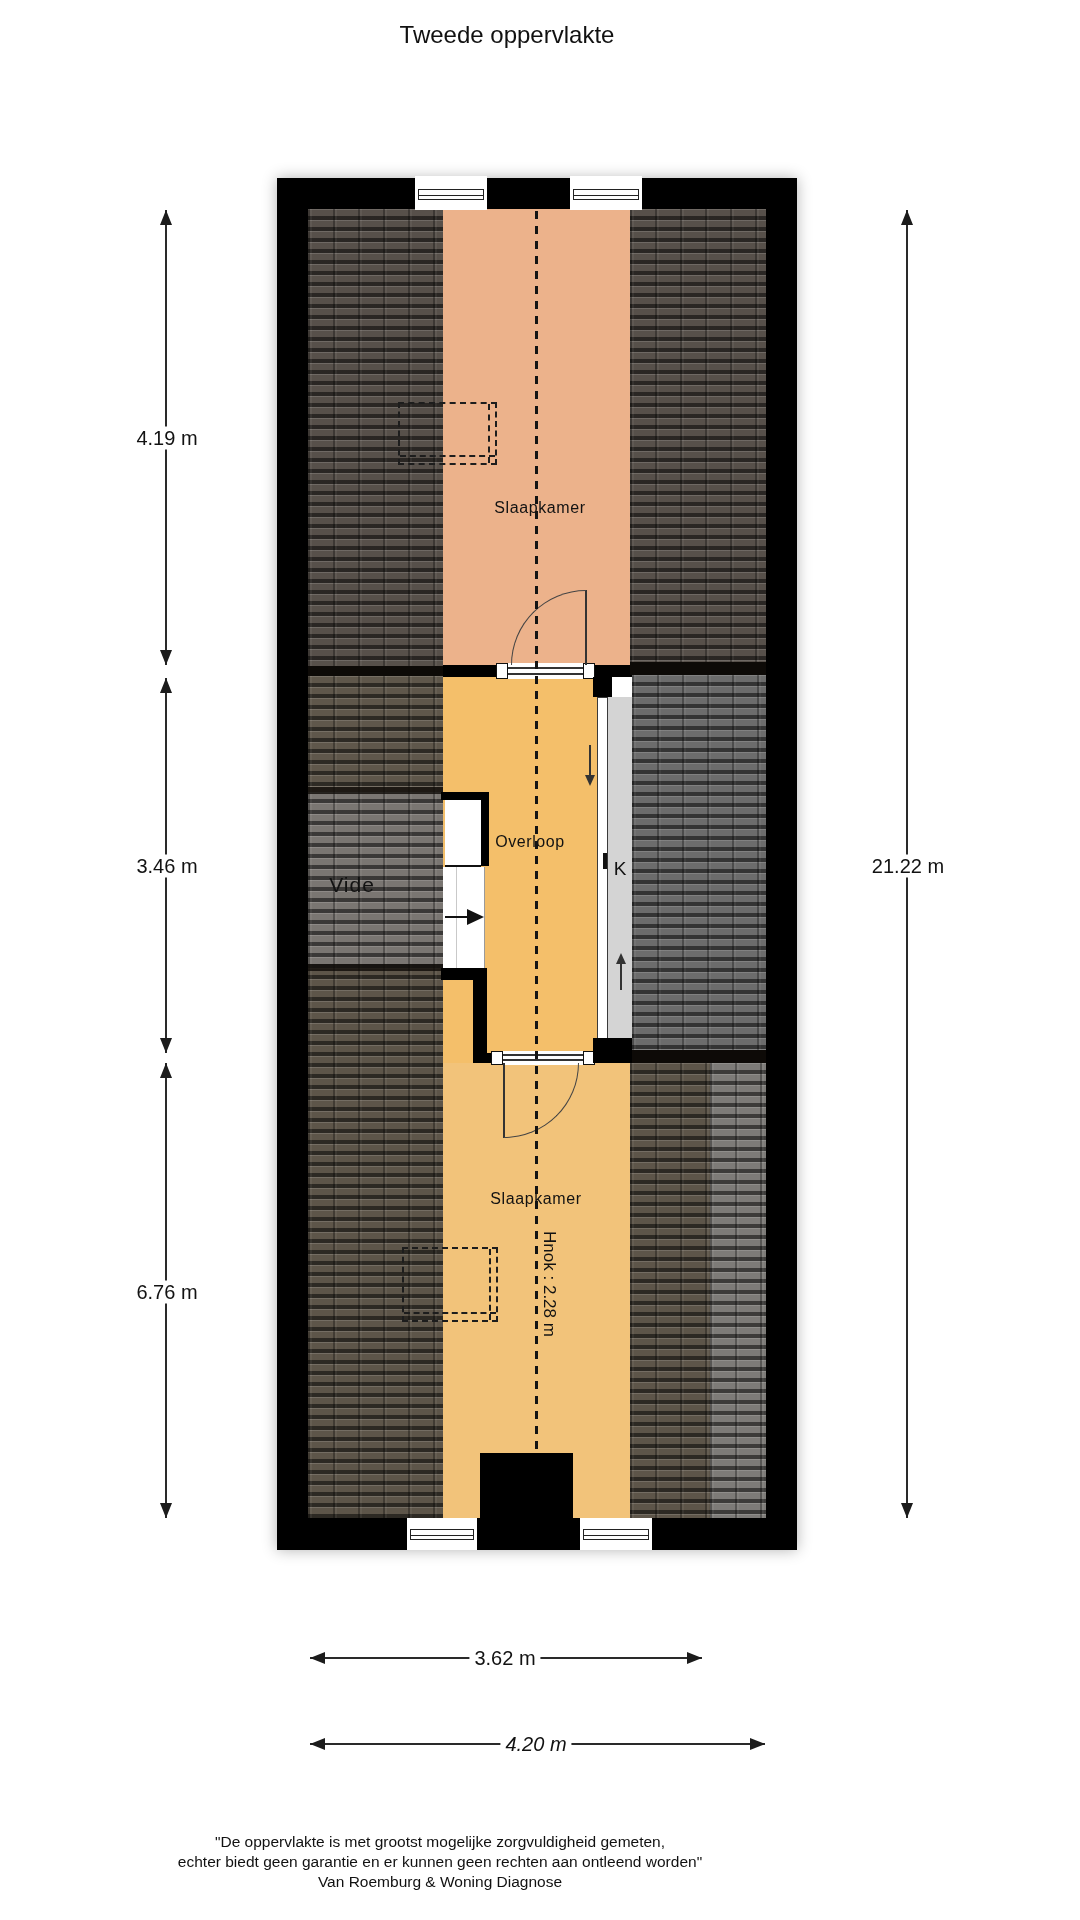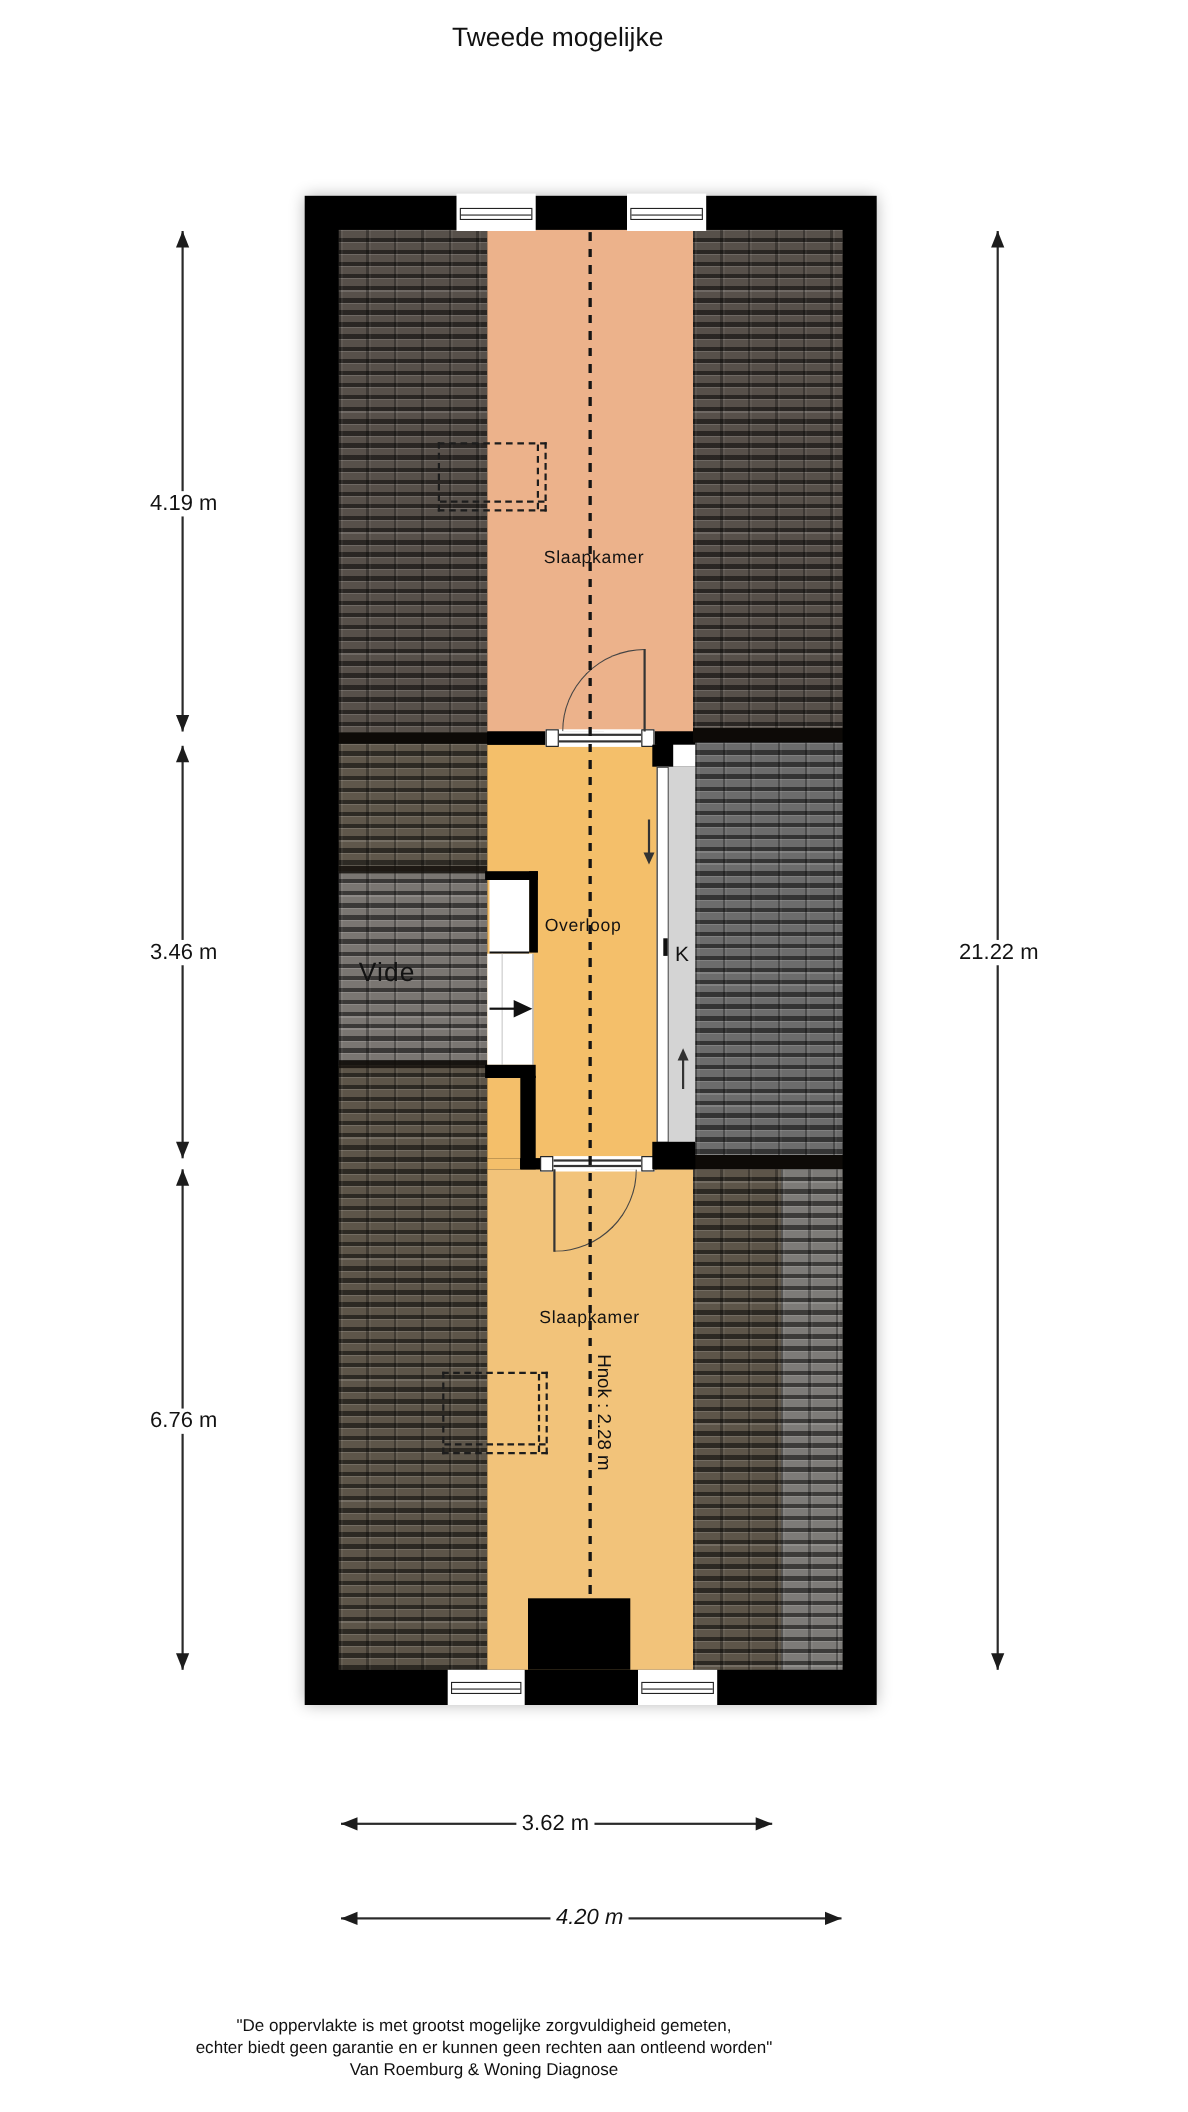--- a/index.html
+++ b/index.html
@@ -46,21 +46,21 @@
   .tri-right{border-top:8px solid transparent;border-bottom:8px solid transparent;border-left:17px solid #111;}
   #footer{position:absolute;left:440px;top:1832px;transform:translateX(-50%);text-align:center;
           font-size:15.5px;line-height:20px;color:#111;white-space:nowrap;}
   #title{position:absolute;left:507px;top:21px;transform:translateX(-50%);font-size:24px;color:#111;white-space:nowrap;}
 </style>
 </head>
 <body>
 
 <div id="canvas">
 
-  <div id="title">Tweede mogelijke</div>
+  <div id="title">Tweede oppervlakte</div>
 
   <div id="plan">
 
     <div class="abs tiles" style="left:31px;top:31px;width:135px;height:457px;background-color:var(--roof-brown-dark);"></div>
     <div class="abs tiles" style="left:31px;top:498px;width:135px;height:116px;background-color:var(--roof-brown);"></div>
     <div class="abs tiles" style="left:31px;top:614px;width:135px;height:176px;background-color:var(--roof-gray);"></div>
     <div class="abs tiles" style="left:31px;top:790px;width:135px;height:550px;background-color:var(--roof-brown-low);"></div>
     <div class="abs sep" style="left:31px;top:488px;width:135px;height:10px;"></div>
     <div class="abs sep" style="left:31px;top:609px;width:135px;height:7px;"></div>
     <div class="abs sep" style="left:31px;top:786px;width:135px;height:7px;"></div>
@@ -144,30 +144,30 @@
         </div>
     </div>
     <div class="abs white" style="left:303px;top:1340px;width:72px;height:32px;">
       <div class="win-frame" style="left:3px;top:11px;width:66px;height:11px;">
           <div class="win-mid"></div>
         </div>
     </div>
 
     <div class="lbl room-lbl" style="left:263px;top:330px;">Slaapkamer</div>
     <div class="lbl room-lbl" style="left:253px;top:664px;text-align:right;">Overloop</div>
-    <div class="lbl" style="left:75px;top:707px;font-size:24px;letter-spacing:1px;">Vide</div>
+    <div class="lbl" style="left:75px;top:707px;font-size:21px;letter-spacing:1px;">Vide</div>
     <div class="lbl" style="left:343px;top:691px;font-size:19px;">K</div>
     <div class="lbl room-lbl" style="left:259px;top:1021px;">Slaapkamer</div>
     <div class="lbl" style="left:272px;top:1106px;font-size:17px;transform:translate(-50%,-50%) rotate(90deg);">Hnok : 2.28 m</div>
   </div>
 
   <div class="abs dline" style="left:165px;top:210px;width:2px;height:455px;"></div>
   <div class="ah ah-up" style="left:160px;top:210px;"></div>
   <div class="ah ah-down" style="left:160px;top:650px;"></div>
-  <div class="lbl dim-lbl" style="left:167px;top:438px;margin-top:20px;">4.19 m</div>
+  <div class="lbl dim-lbl" style="left:167px;top:438px;">4.19 m</div>
 
   <div class="abs dline" style="left:165px;top:678px;width:2px;height:375px;"></div>
   <div class="ah ah-up" style="left:160px;top:678px;"></div>
   <div class="ah ah-down" style="left:160px;top:1038px;"></div>
   <div class="lbl dim-lbl" style="left:167px;top:866px;">3.46 m</div>
 
   <div class="abs dline" style="left:165px;top:1063px;width:2px;height:455px;"></div>
   <div class="ah ah-up" style="left:160px;top:1063px;"></div>
   <div class="ah ah-down" style="left:160px;top:1503px;"></div>
   <div class="lbl dim-lbl" style="left:167px;top:1292px;">6.76 m</div>

